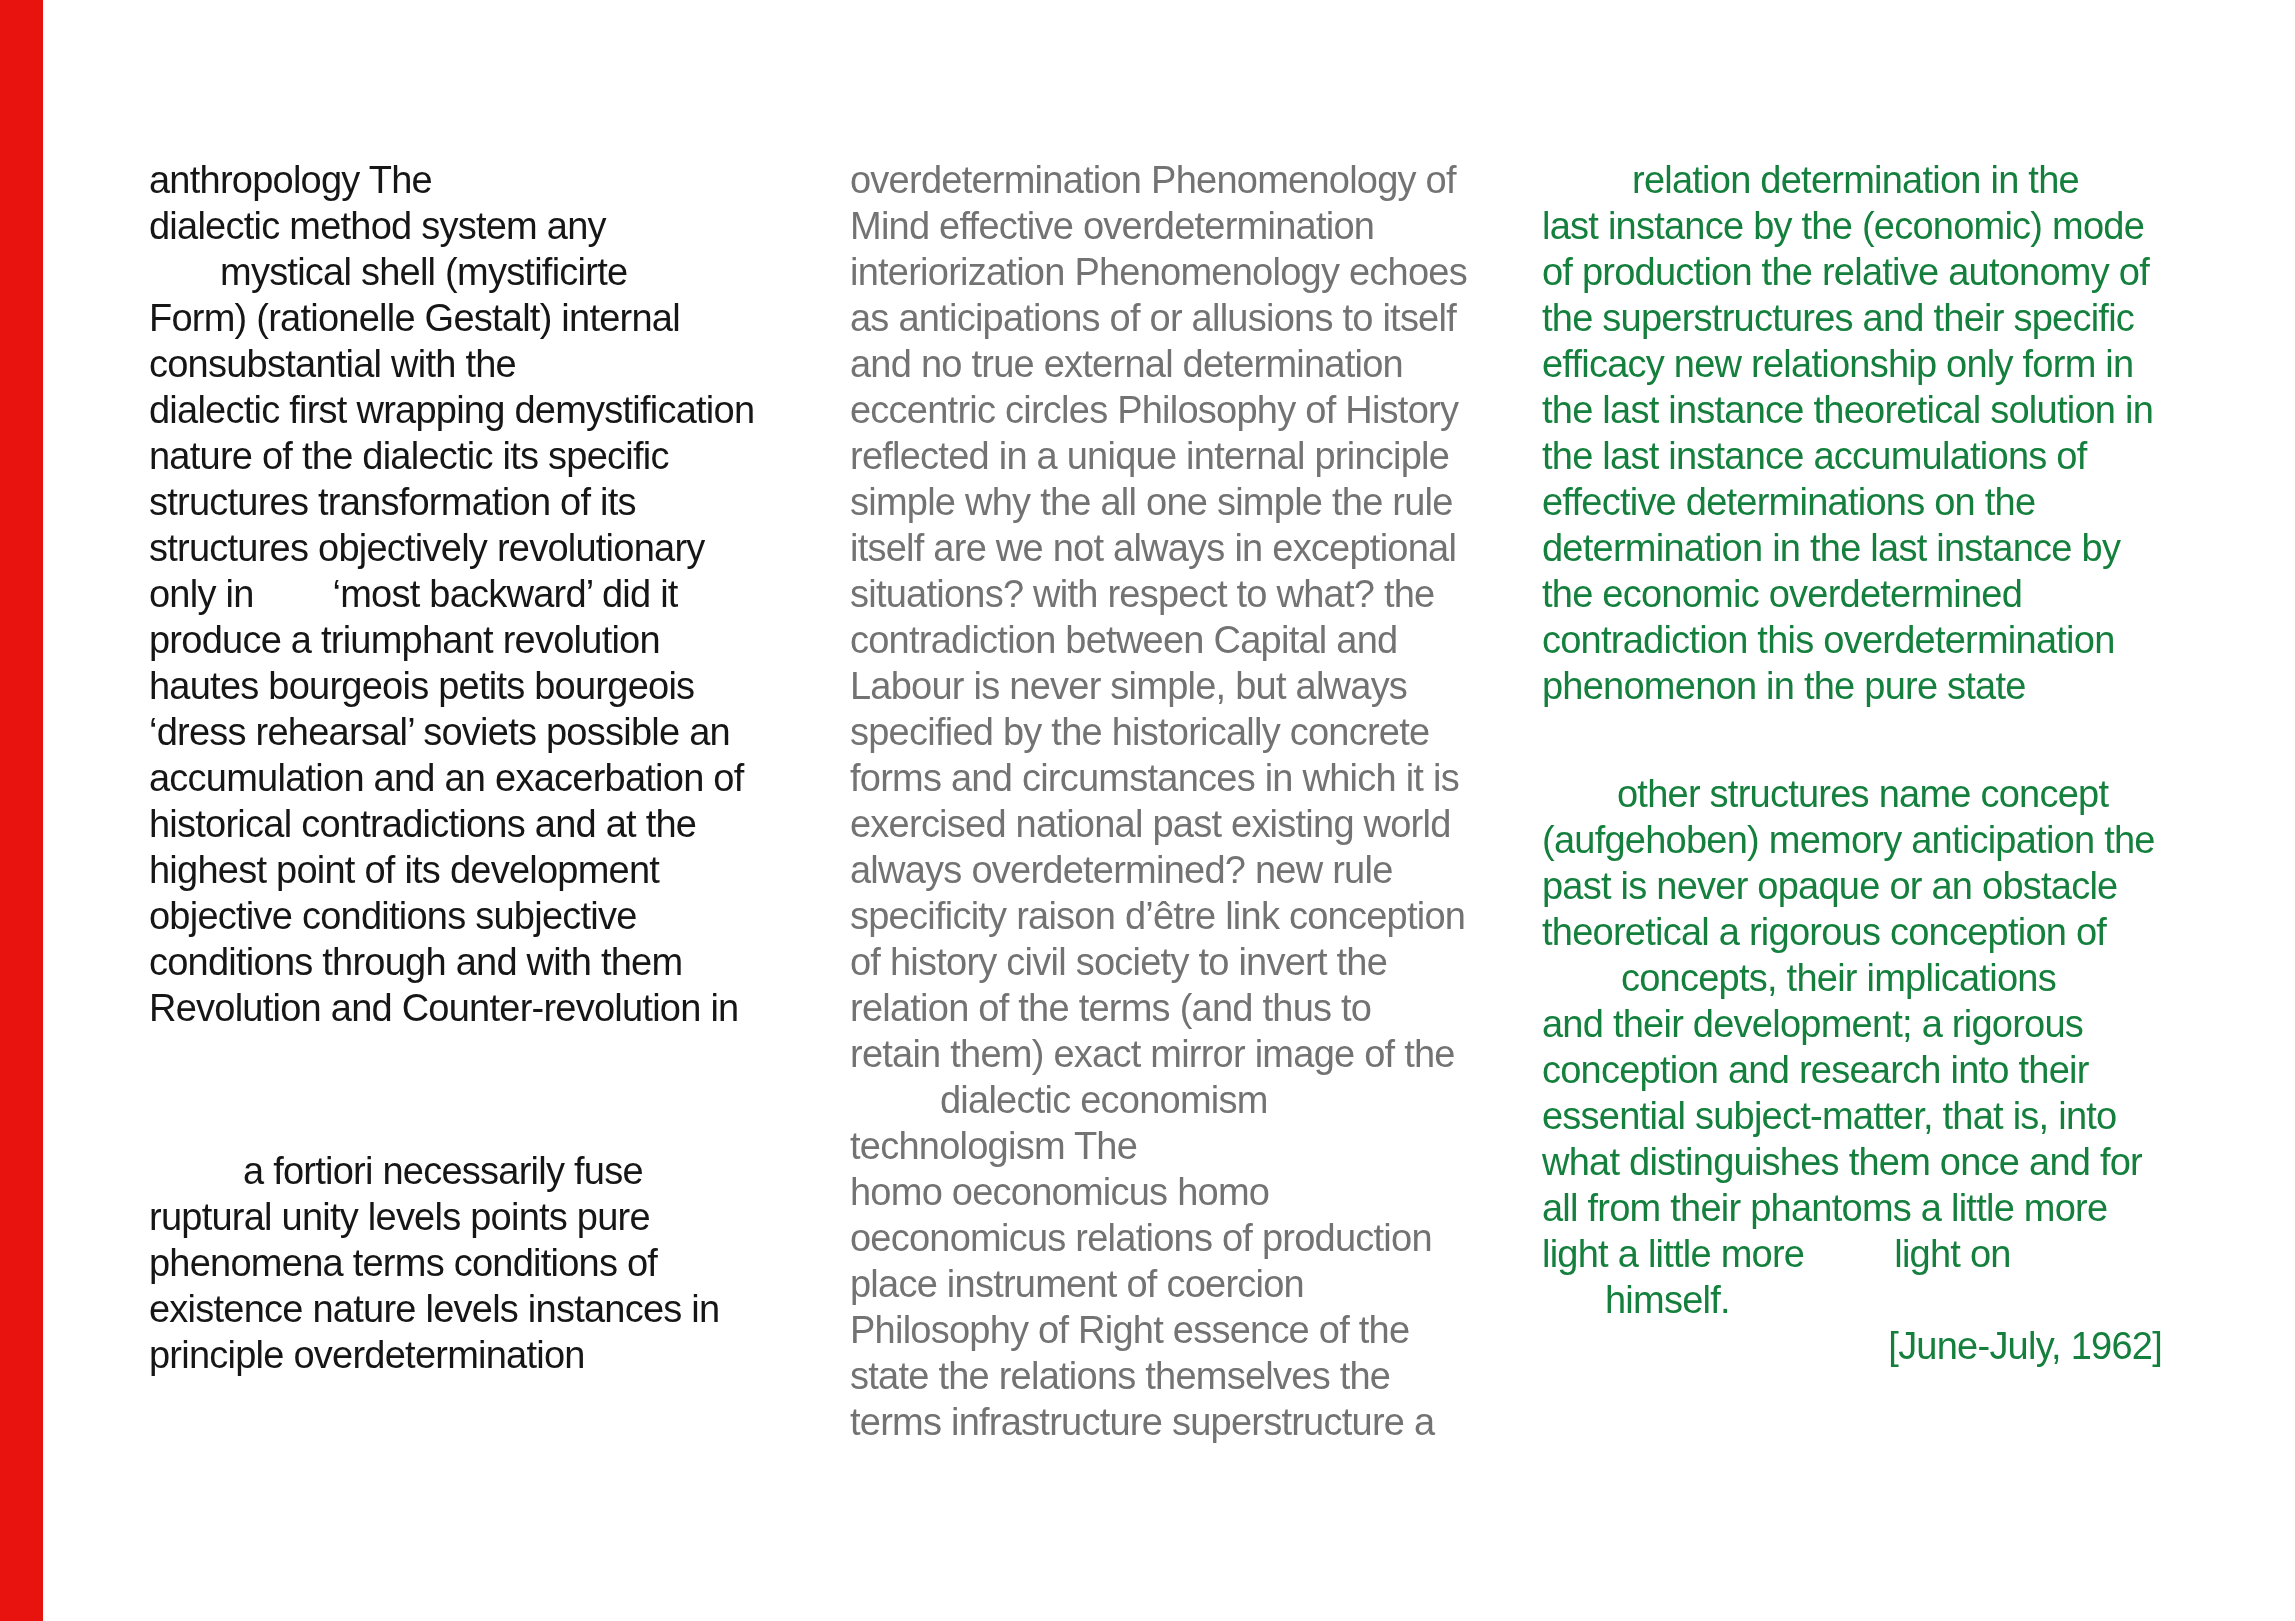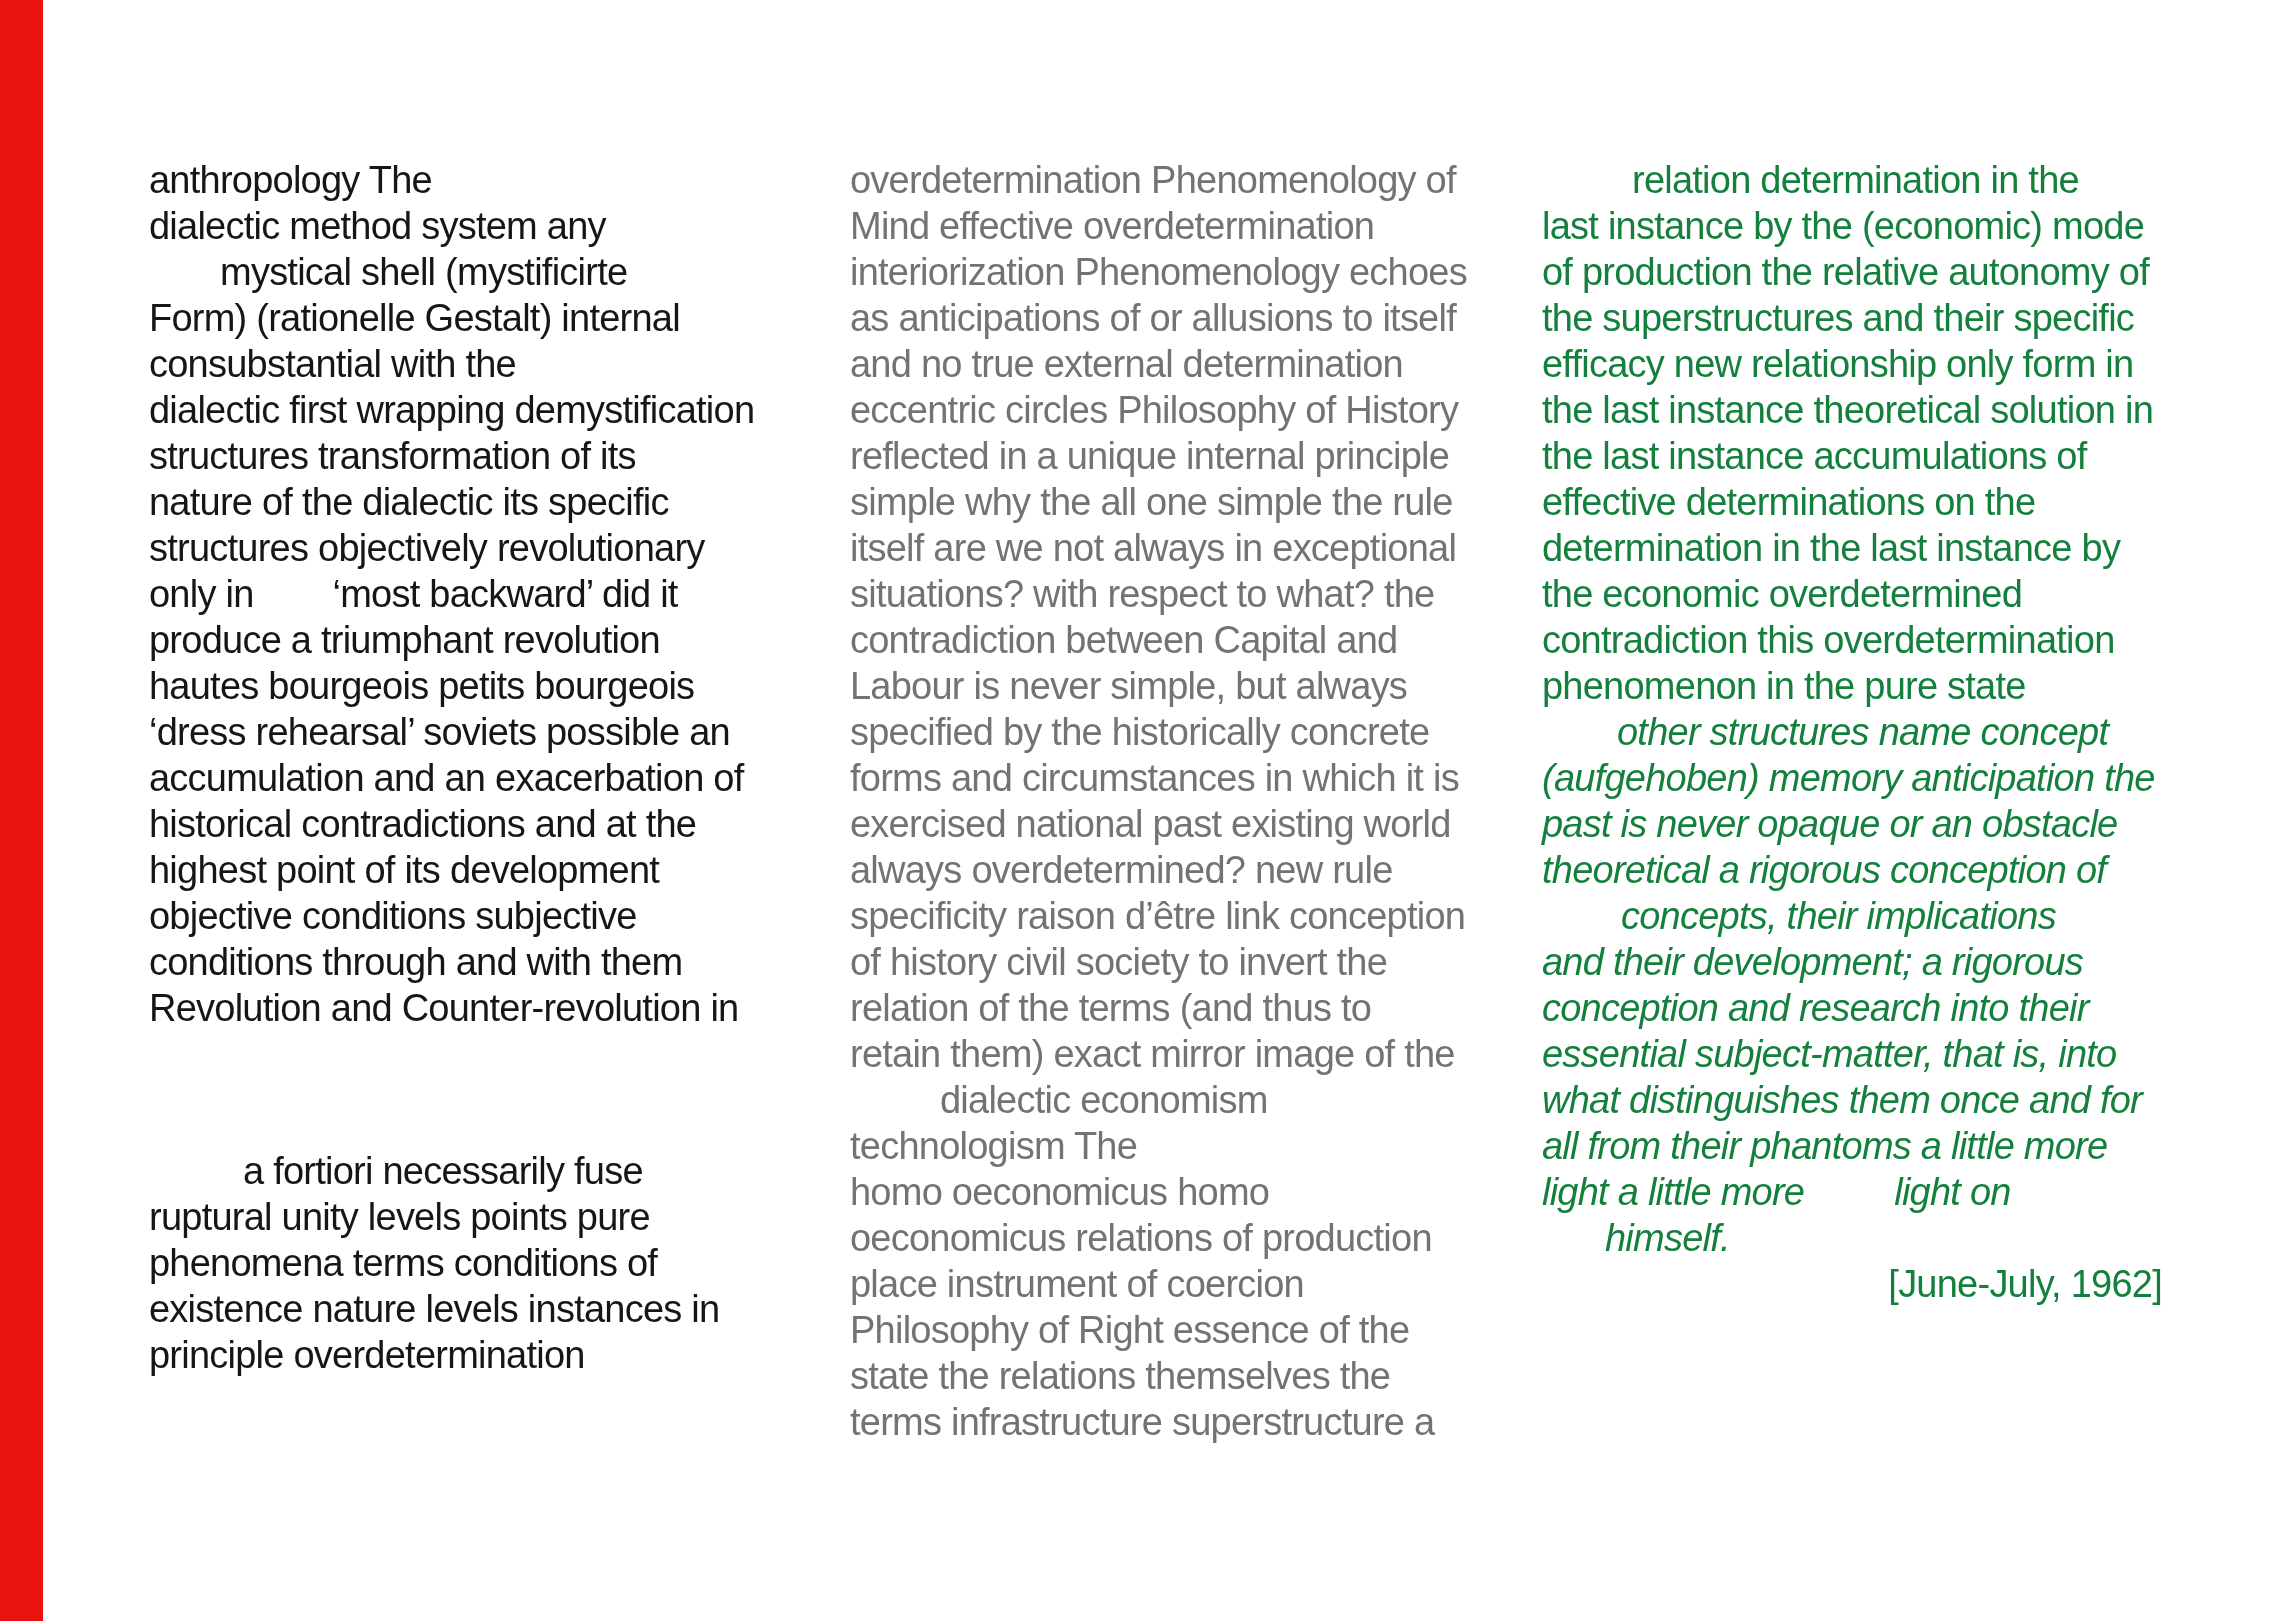--- a/index.html
+++ b/index.html
@@ -19,41 +19,41 @@
     font-size:38px;line-height:46px;
     letter-spacing:-0.02em;
     color:#161616;
   }
   .col-1{left:149px;width:636px;}
   .col-2{left:850px;width:660px;}
   .col-3{left:1542px;width:620px;}
   .line{height:46px;line-height:46px;white-space:nowrap;}
   .sp{display:inline-block;height:0.8px;}
   .col-1 .para + .para{margin-top:117px;}
-  .col-3 .para + .para{font-style:italic;}
+  .col-3 .para + .para{margin-top:62px;}
   .date{
     text-align:right;
     height:46px;line-height:46px;
   }
 </style>
 </head>
 <body>
 
 <div class="page">
   <div class="redbar" style="background: rgb(232, 18, 14);"></div>
   <div class="col col-1" style="color: rgb(22, 22, 22);">
       <div class="para">
         <div class="line">anthropology The</div>
         <div class="line">dialectic method system any</div>
         <div class="line"><span class="sp" style="width: 71px;"></span>mystical shell (mystificirte</div>
         <div class="line">Form) (rationelle Gestalt) internal</div>
         <div class="line">consubstantial with the</div>
         <div class="line">dialectic first wrapping demystification</div>
+        <div class="line">nature of the dialectic its specific</div>
         <div class="line">structures transformation of its</div>
-        <div class="line">nature of the dialectic its specific</div>
         <div class="line">structures objectively revolutionary</div>
         <div class="line">only in<span class="sp" style="width: 79px;"></span>‘most backward’ did it</div>
         <div class="line">produce a triumphant revolution</div>
         <div class="line">hautes bourgeois petits bourgeois</div>
         <div class="line">‘dress rehearsal’ soviets possible an</div>
         <div class="line">accumulation and an exacerbation of</div>
         <div class="line">historical contradictions and at the</div>
         <div class="line">highest point of its development</div>
         <div class="line">objective conditions subjective</div>
         <div class="line">conditions through and with them</div>

